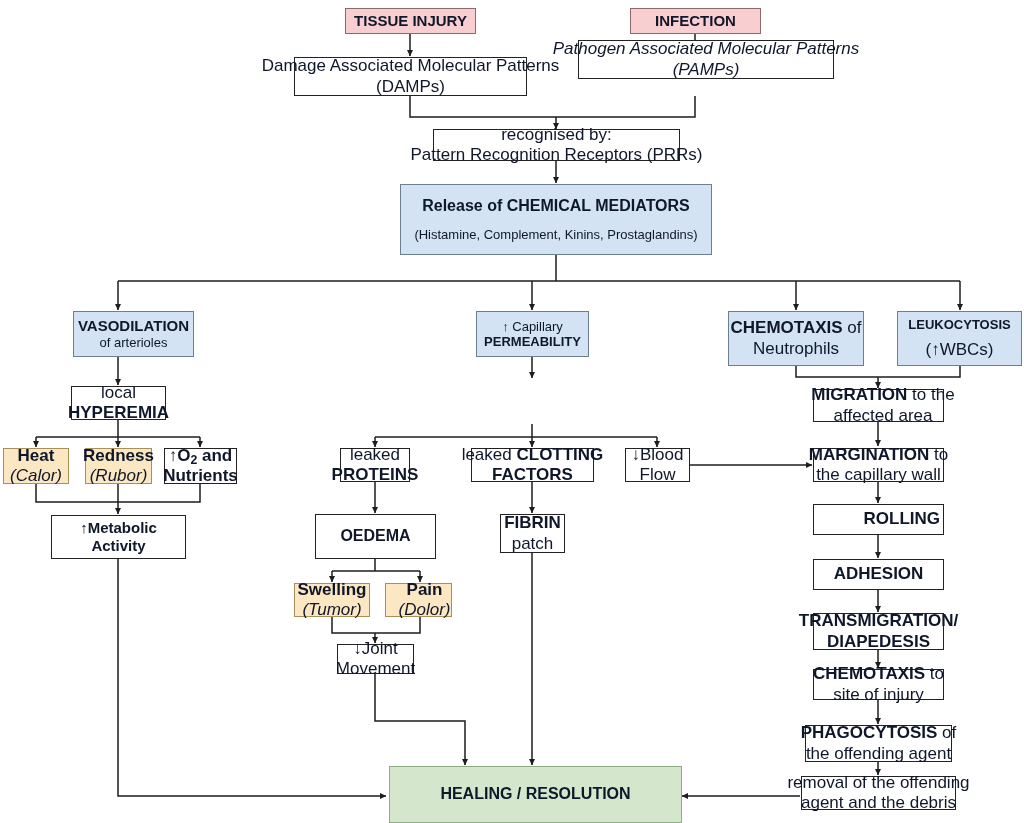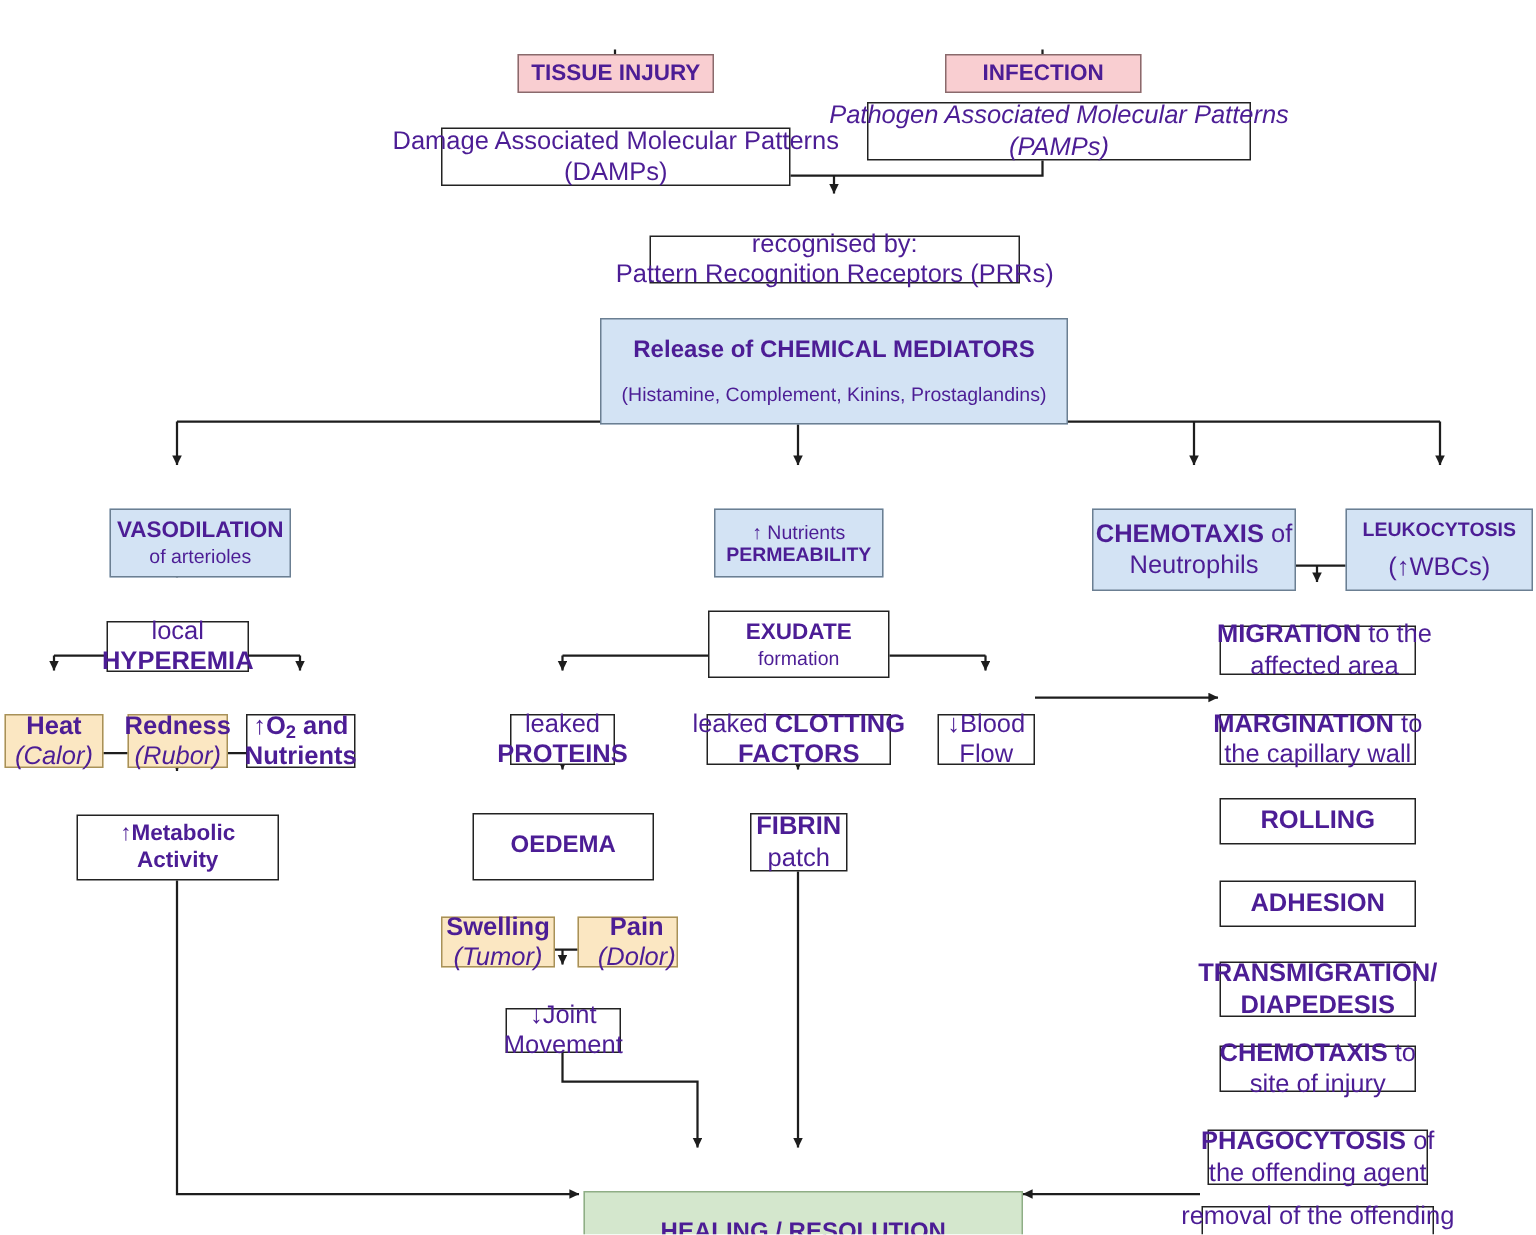--- a/index.html
+++ b/index.html
@@ -25,24 +25,23 @@
   .node {
     position: absolute;
     box-sizing: border-box;
     border: 1.5px solid #222222;
     background: #ffffff;
     display: flex;
     flex-direction: column;
     align-items: center;
     justify-content: center;
     text-align: center;
-    color: #4c1d95;
+    color: #0f172a;
     line-height: 1.18;
     padding: 1px 3px;
-    margin-top: 28px;
   }
   .node .l { display: block; white-space: nowrap; }
   .b  { font-weight: bold; }
   .it { font-style: italic; }
   .sz13 { font-size: 13px; }
   .sz12 { font-size: 17px; }
   .sz15 { font-size: 15px; }
   .sz16 { font-size: 16px; }
   .pink  { background: #f9ced1; border-color: #8a6a6c; }
   .blue  { background: #d3e3f4; border-color: #6b7f92; }
@@ -162,21 +161,21 @@
     <span class="l b sz16" style="margin-bottom:11px;">Release of CHEMICAL MEDIATORS</span>
     <span class="l sz13">(Histamine, Complement, Kinins, Prostaglandins)</span>
   </div>
 
   <div class="node blue" style="left:73px; top:311px; width:121px; height:46px;">
     <span class="l b sz15">VASODILATION</span>
     <span class="l sz13">of arterioles</span>
   </div>
 
   <div class="node blue" style="left:476px; top:311px; width:113px; height:46px;">
-    <span class="l sz13">↑ Nutrients</span>
+    <span class="l sz13">↑ Capillary</span>
     <span class="l b sz13">PERMEABILITY</span>
   </div>
 
   <div class="node blue" style="left:728px; top:311px; width:136px; height:55px;">
     <span class="l sz12"><b>CHEMOTAXIS</b><span> of</span></span>
     <span class="l sz12">Neutrophils</span>
   </div>
 
   <div class="node blue" style="left:897px; top:311px; width:125px; height:55px;">
     <span class="l b sz13" style="margin-bottom:7px;">LEUKOCYTOSIS</span>
@@ -201,24 +200,20 @@
   <div class="node" style="left:164px; top:448px; width:73px; height:36px;">
     <span class="l b sz12"><span>↑O</span><sub>2</sub><span> and</span></span>
     <span class="l b sz12">Nutrients</span>
   </div>
 
   <div class="node" style="left:51px; top:515px; width:135px; height:44px;">
     <span class="l b sz15">↑Metabolic</span>
     <span class="l b sz15">Activity</span>
   </div>
 
-  <div class="node" style="left:472px; top:379px; width:121px; height:45px;">
-    <span class="l b sz15">EXUDATE</span>
-    <span class="l sz13">formation</span>
-  </div>
 
   <div class="node" style="left:340px; top:448px; width:70px; height:34px;">
     <span class="l sz12">leaked</span>
     <span class="l b sz12">PROTEINS</span>
   </div>
 
   <div class="node" style="left:471px; top:448px; width:123px; height:34px;">
     <span class="l sz12"><span>leaked </span><b>CLOTTING</b></span>
     <span class="l b sz12">FACTORS</span>
   </div>
@@ -255,21 +250,21 @@
   <div class="node" style="left:813px; top:389px; width:131px; height:33px;padding-left:12px;">
     <span class="l sz12"><b>MIGRATION</b><span> to the</span></span>
     <span class="l sz12">affected area</span>
   </div>
 
   <div class="node" style="left:813px; top:448px; width:131px; height:34px;">
     <span class="l sz12"><b>MARGINATION</b><span> to</span></span>
     <span class="l sz12">the capillary wall</span>
   </div>
 
-  <div class="node" style="left:813px; top:504px; width:131px; height:31px;">
+  <div class="node" style="left:813px; top:504px; width:131px; height:31px;align-items:flex-end;">
     <span class="l b sz12">ROLLING</span>
   </div>
 
   <div class="node" style="left:813px; top:559px; width:131px; height:31px;">
     <span class="l b sz12">ADHESION</span>
   </div>
 
   <div class="node" style="left:813px; top:613px; width:131px; height:37px;">
     <span class="l b sz12">TRANSMIGRATION/</span>
     <span class="l b sz12">DIAPEDESIS</span>

